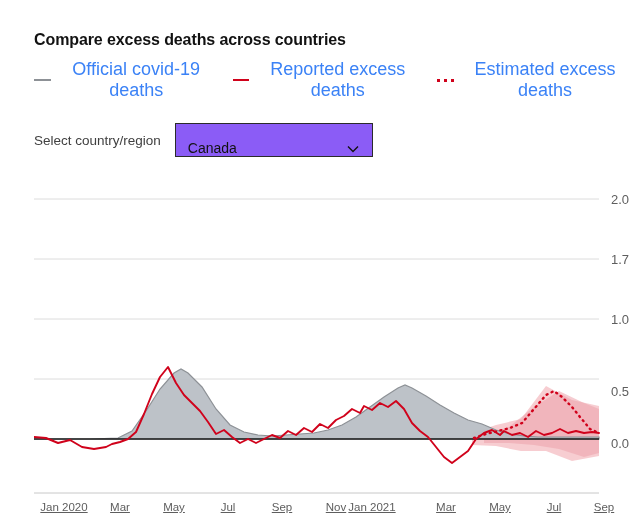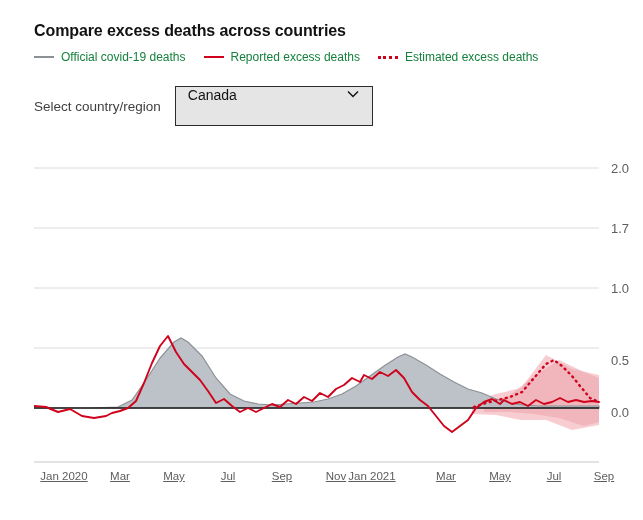--- a/index.html
+++ b/index.html
@@ -12,41 +12,41 @@
     height: 520px;
     font-family: "Liberation Sans", sans-serif;
     color: #121212;
     overflow: hidden;
   }
   .page {
     position: relative;
     width: 643px;
     height: 520px;
     box-sizing: border-box;
-    padding: 16px 14px 0 34px;
+    padding: 25px 14px 0 34px;
   }
   .chart-title {
     font-size: 16px;
     font-weight: bold;
     color: #121212;
     margin: 6px 0 10px 0;
     letter-spacing: -0.1px;
   }
   .legend {
     display: flex;
     align-items: center;
     gap: 18px;
     margin-bottom: 22px;
   }
   .legend-item {
     display: flex;
     align-items: center;
     gap: 7px;
-    font-size: 12px;
-    color: #15803d;
+    font-size: 18px;
+    color: #3b82f6;
     text-align: center;
   }
   .legend-swatch {
     display: inline-block;
     width: 20px;
     height: 0;
     border-top-width: 2.5px;
     border-top-style: solid;
   }
   .legend-swatch.solid-grey { border-top-color: #8d9196; }
@@ -59,25 +59,25 @@
     gap: 14px;
     margin-bottom: 24px;
   }
   .selector-label {
     font-size: 13.5px;
     color: #404040;
   }
   .select-box {
     position: relative;
     width: 198px;
-    height: 40px;
+    height: 34px;
     border: 1px solid #2b2b2b;
-    background: #e5e5e5;
-    display: flex;
-    align-items: flex-start;
+    background: #8b5cf6;
+    display: flex;
+    align-items: flex-end;
     padding: 0 12px;
     box-sizing: border-box;
     cursor: pointer;
   }
   .select-value {
     font-size: 14px;
     color: #121212;
     flex: 1;
   }
   .chevron {

